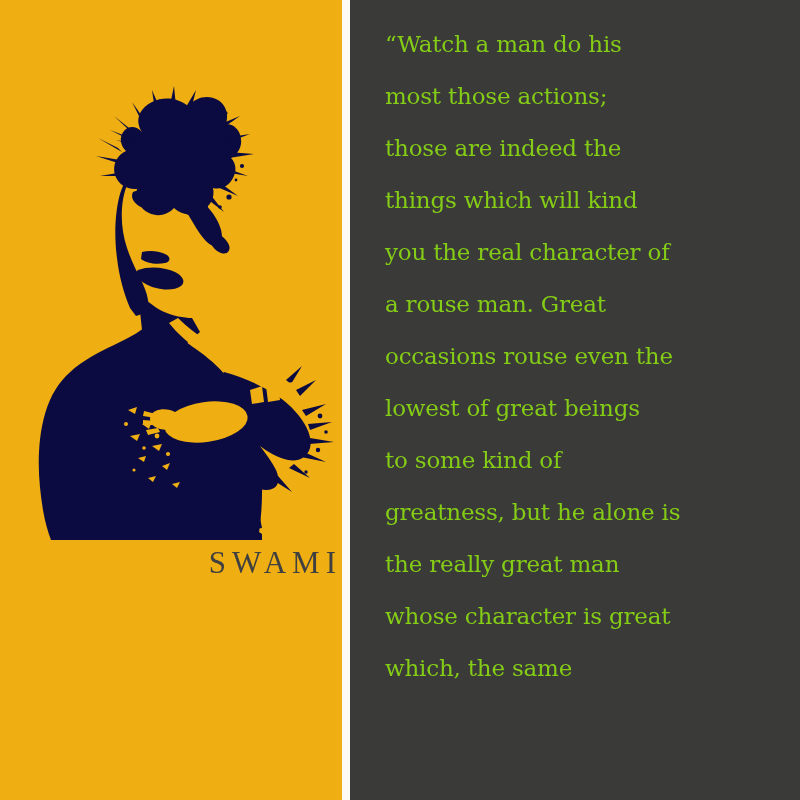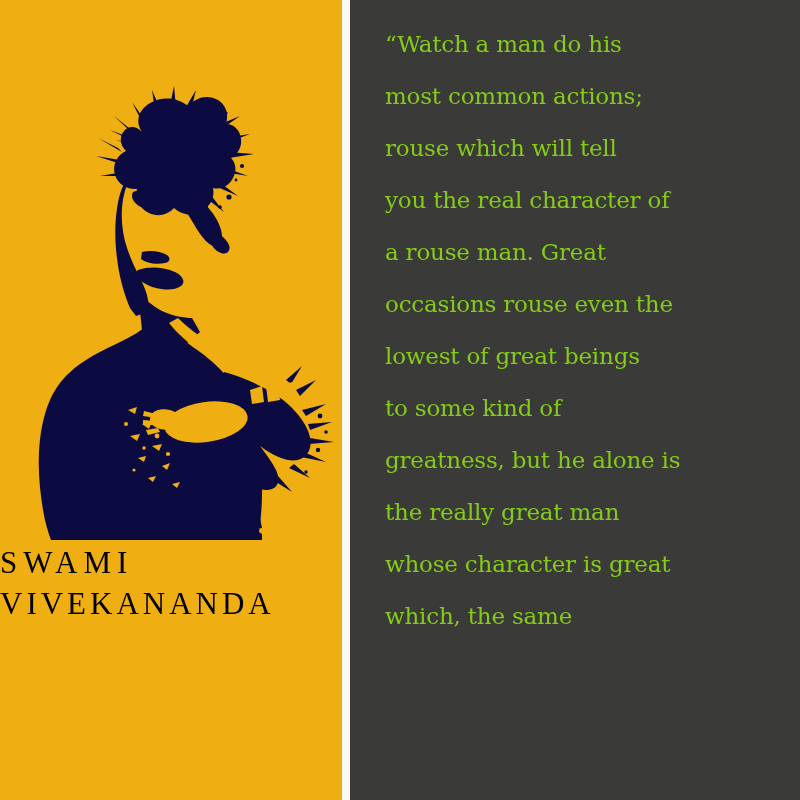--- a/index.html
+++ b/index.html
@@ -39,22 +39,22 @@
     display: block;
     width: 100%;
     height: 100%;
   }
 
   #name-block {
     position: absolute;
     left: 0;
     top: 542px;
     width: 342px;
-    text-align: left;
-    color: #000000;
+    text-align: right;
+    color: #404040;
     font-family: "Liberation Serif", "DejaVu Serif", serif;
     font-size: 31px;
     line-height: 41px;
     letter-spacing: 5px;
     font-weight: 400;
   }
   #name-block .nm-line {
     display: block;
     white-space: nowrap;
   }
@@ -271,31 +271,31 @@
 
           <path d="M240 310 L252 306 L254 322 L242 324 Z"></path>
           <path d="M256 306 L268 303 L270 320 L258 322 Z"></path>
           <path d="M272 304 L283 302 L285 318 L274 320 Z"></path>
         </g>
       </svg>
     </div>
 
     <div id="name-block">
       <span class="nm-line" id="name-line-1">SWAMI</span>
-      <span class="nm-line" id="name-line-2">VIVEKANANDA</span>
     </div>
   </div>
 
   <div id="divider"></div>
 
   <div id="quote-panel">
     <div id="quote-text">
       <span class="q-line">“Watch a man do his</span>
-      <span class="q-line">most common actions;</span>
-      <span class="q-line">rouse which will tell</span>
+      <span class="q-line">most those actions;</span>
+      <span class="q-line">those are indeed the</span>
+      <span class="q-line">things which will kind</span>
       <span class="q-line">you the real character of</span>
       <span class="q-line">a rouse man. Great</span>
       <span class="q-line">occasions rouse even the</span>
       <span class="q-line">lowest of great beings</span>
       <span class="q-line">to some kind of</span>
       <span class="q-line">greatness, but he alone is</span>
       <span class="q-line">the really great man</span>
       <span class="q-line">whose character is great</span>
       <span class="q-line">which, the same</span>
     </div>

